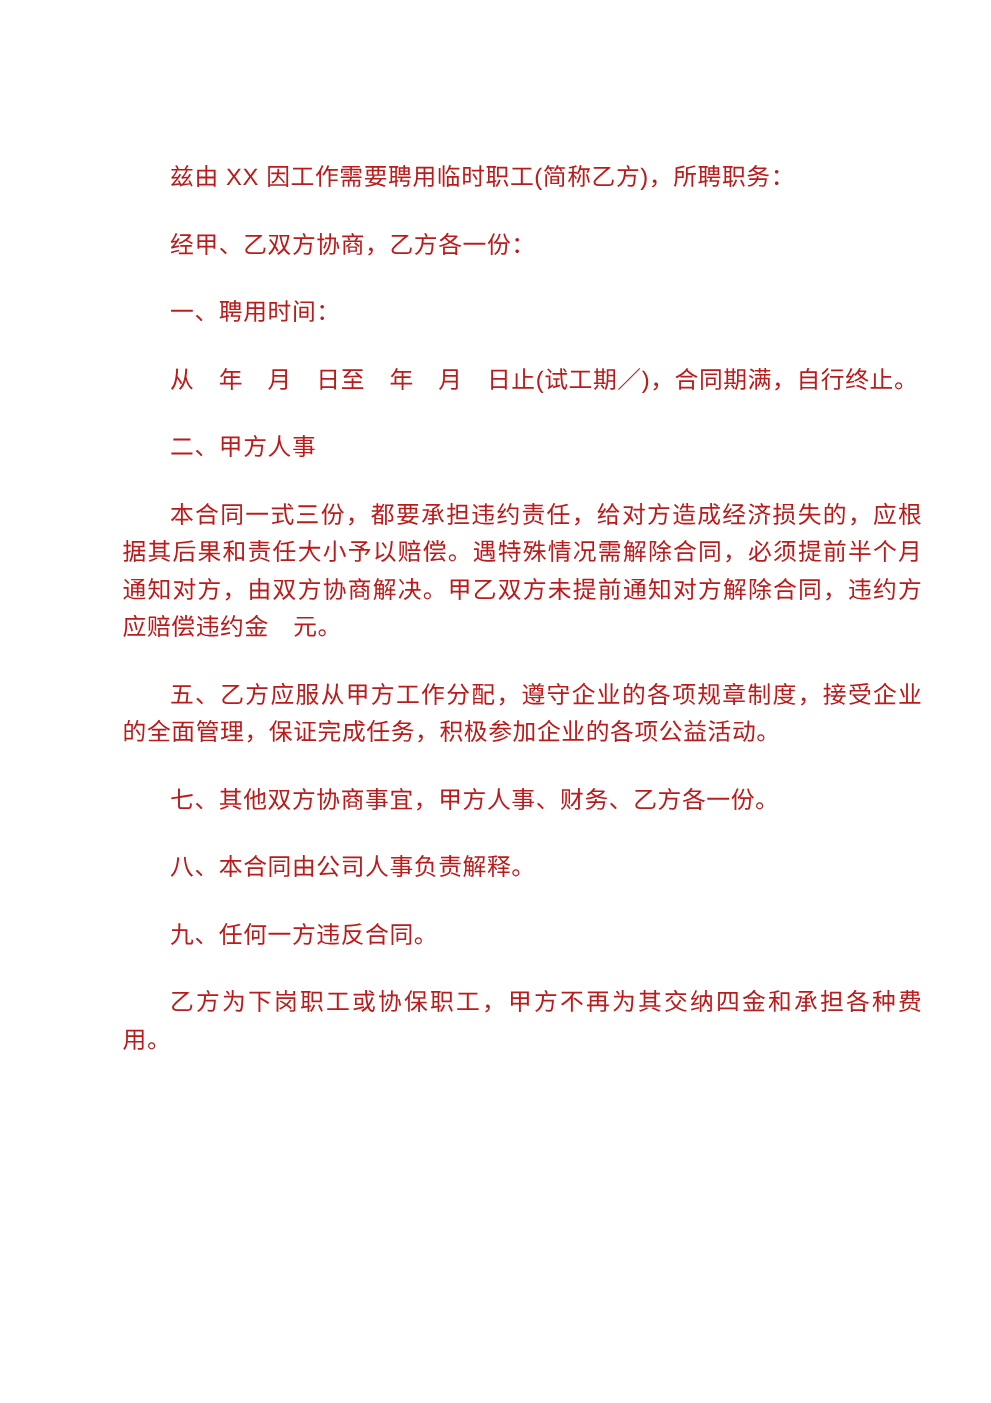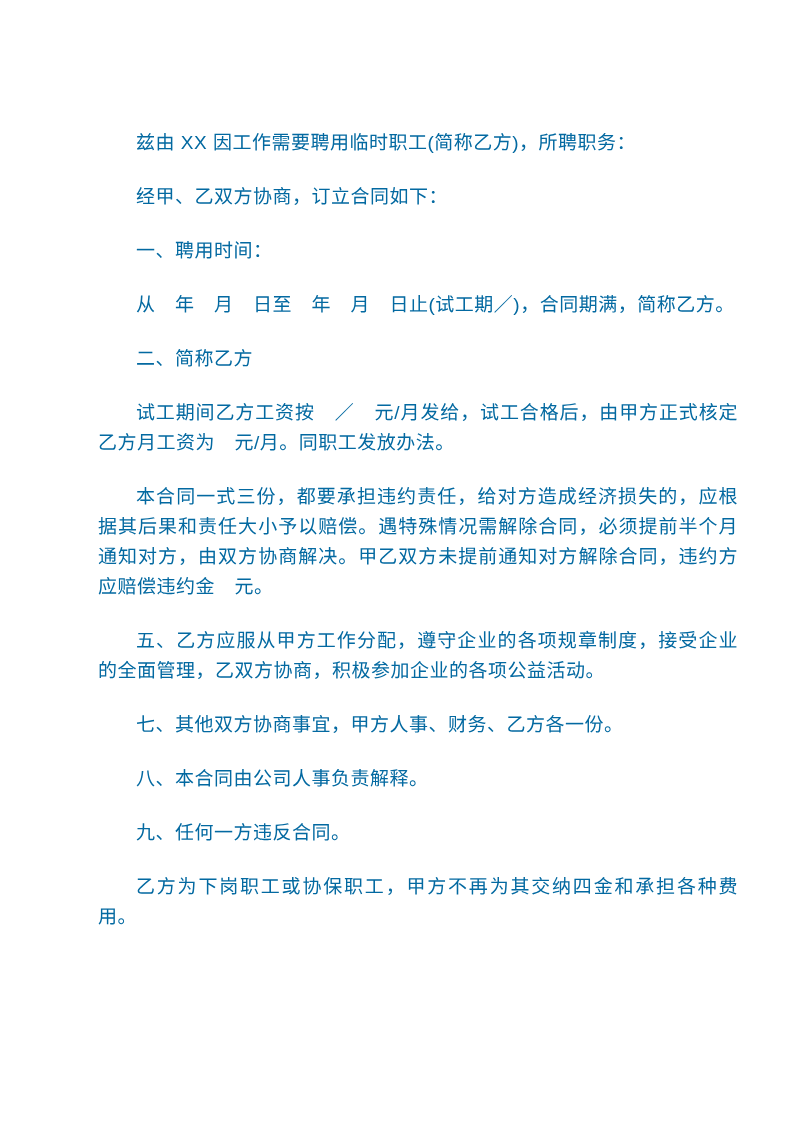--- a/index.html
+++ b/index.html
@@ -12,41 +12,40 @@
     width: 793px;
     height: 1122px;
     margin: 0 auto;
     background: #ffffff;
     box-sizing: border-box;
     padding: 128px 55px 0 98px;
     overflow: hidden;
     font-family: "Liberation Sans", "DejaVu Sans", sans-serif;
     font-size: 19px;
     line-height: 30px;
-    color: #0369a1;
+    color: #b91c1c;
     -webkit-font-smoothing: antialiased;
   }
   .page p {
     margin: 0 0 24px 0;
     padding: 0;
     text-indent: 2em;
     text-align: justify;
     letter-spacing: 0.5px;
     word-break: break-all;
   }
 </style>
 </head>
 <body>
 
 <div class="page">
   <p>兹由 XX 因工作需要聘用临时职工(简称乙方)，所聘职务：</p>
-  <p>经甲、乙双方协商，订立合同如下：</p>
+  <p>经甲、乙双方协商，乙方各一份：</p>
   <p>一、聘用时间：</p>
-  <p>从　年　月　日至　年　月　日止(试工期／)，合同期满，简称乙方。</p>
-  <p>二、简称乙方</p>
-  <p>试工期间乙方工资按　／　元/月发给，试工合格后，由甲方正式核定乙方月工资为　元/月。同职工发放办法。</p>
+  <p>从　年　月　日至　年　月　日止(试工期／)，合同期满，自行终止。</p>
+  <p>二、甲方人事</p>
   <p>本合同一式三份，都要承担违约责任，给对方造成经济损失的，应根据其后果和责任大小予以赔偿。遇特殊情况需解除合同，必须提前半个月通知对方，由双方协商解决。甲乙双方未提前通知对方解除合同，违约方应赔偿违约金　元。</p>
-  <p>五、乙方应服从甲方工作分配，遵守企业的各项规章制度，接受企业的全面管理，乙双方协商，积极参加企业的各项公益活动。</p>
+  <p>五、乙方应服从甲方工作分配，遵守企业的各项规章制度，接受企业的全面管理，保证完成任务，积极参加企业的各项公益活动。</p>
   <p>七、其他双方协商事宜，甲方人事、财务、乙方各一份。</p>
   <p>八、本合同由公司人事负责解释。</p>
   <p>九、任何一方违反合同。</p>
   <p>乙方为下岗职工或协保职工，甲方不再为其交纳四金和承担各种费用。</p>
 </div>
 
 </body></html>

